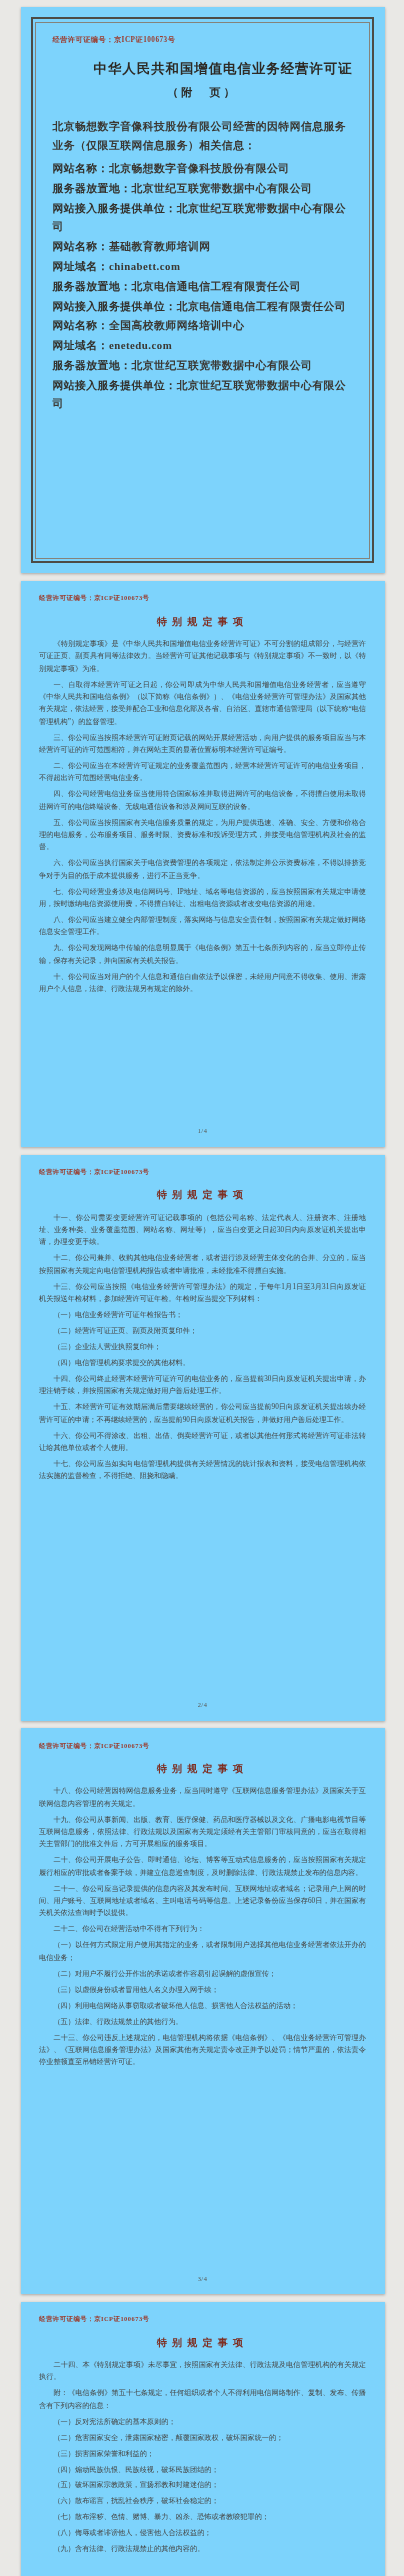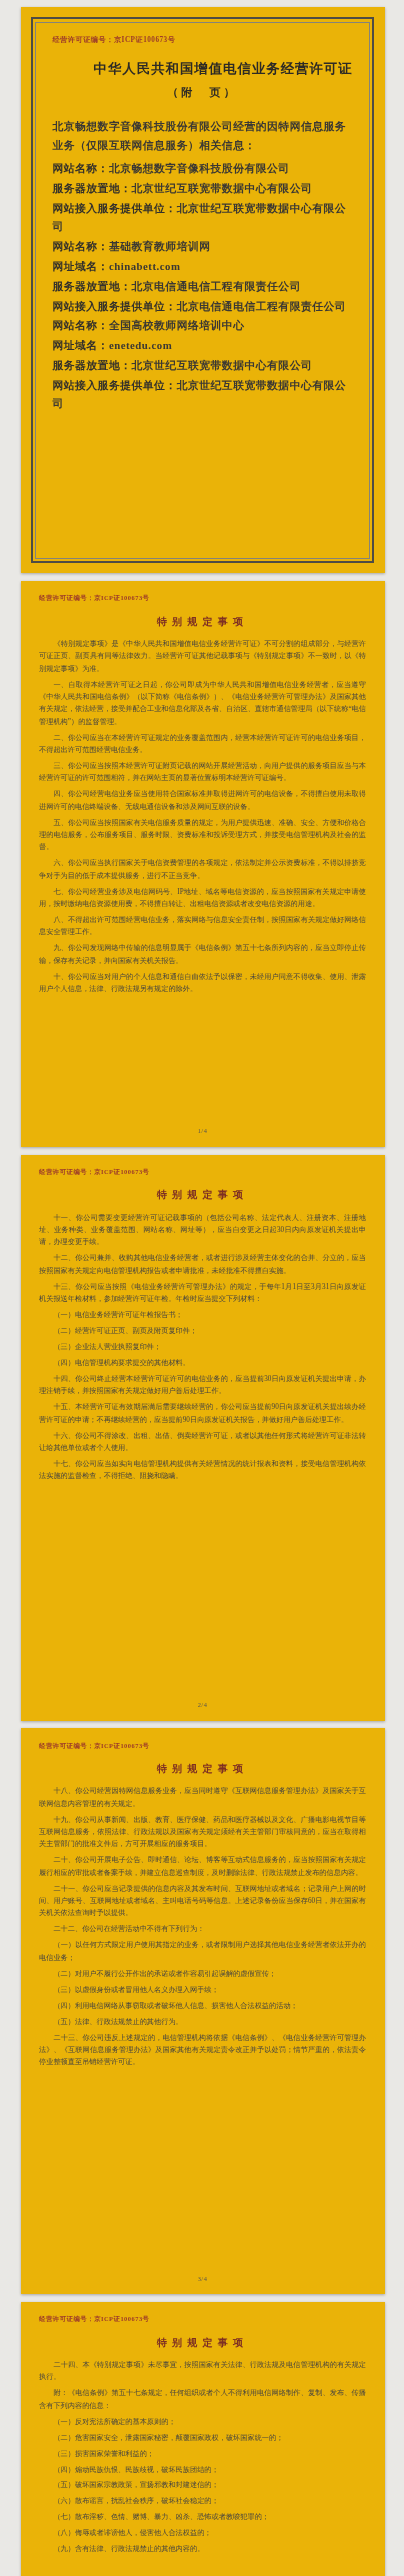--- a/index.html
+++ b/index.html
@@ -11,21 +11,21 @@
   }
   .canvas {
     width: 405px;
     min-height: 2873px;
     padding: 7.2px 0;
   }
   .page {
     width: 364px;
     height: 566px;
     margin: 0 auto 7.7px;
-    background: #eab308;
+    background: #7dd3fc;
     box-shadow: 0 0.5px 2.6px rgba(0,0,0,0.28), 0 0 0.5px rgba(0,0,0,0.2);
     position: relative;
     overflow: hidden;
   }
   .page:last-child { margin-bottom: 0; }
 
   
   .cert-frame {
     position: absolute;
     top: 10.3px; left: 10.3px; right: 10.3px; bottom: 10.3px;
@@ -181,27 +181,27 @@
   <section class="page prov-page">
     <div class="prov-inner">
       <div class="lic-no">
         <span>经营许可证编号：</span><span>京ICP证100673号</span>
       </div>
       <h2 class="prov-title">特别规定事项</h2>
       <div class="prov-body">
 
       <p>《特别规定事项》是《中华人民共和国增值电信业务经营许可证》不可分割的组成部分，与经营许可证正页、副页具有同等法律效力。当经营许可证其他记载事项与《特别规定事项》不一致时，以《特别规定事项》为准。</p>
           <p>一、自取得本经营许可证之日起，你公司即成为中华人民共和国增值电信业务经营者，应当遵守《中华人民共和国电信条例》（以下简称《电信条例》）、《电信业务经营许可管理办法》及国家其他有关规定，依法经营，接受并配合工业和信息化部及各省、自治区、直辖市通信管理局（以下统称“电信管理机构”）的监督管理。</p>
+          <p>三、你公司应当按照本经营许可证附页记载的网站开展经营活动，向用户提供的服务项目应当与本经营许可证的许可范围相符，并在网站主页的显著位置标明本经营许可证编号。</p>
           <p>二、你公司应当在本经营许可证规定的业务覆盖范围内，经营本经营许可证许可的电信业务项目，不得超出许可范围经营电信业务。</p>
-          <p>三、你公司应当按照本经营许可证附页记载的网站开展经营活动，向用户提供的服务项目应当与本经营许可证的许可范围相符，并在网站主页的显著位置标明本经营许可证编号。</p>
           <p>四、你公司经营电信业务应当使用符合国家标准并取得进网许可的电信设备，不得擅自使用未取得进网许可的电信终端设备、无线电通信设备和涉及网间互联的设备。</p>
           <p>五、你公司应当按照国家有关电信服务质量的规定，为用户提供迅速、准确、安全、方便和价格合理的电信服务，公布服务项目、服务时限、资费标准和投诉受理方式，并接受电信管理机构及社会的监督。</p>
           <p>六、你公司应当执行国家关于电信资费管理的各项规定，依法制定并公示资费标准，不得以排挤竞争对手为目的低于成本提供服务，进行不正当竞争。</p>
           <p>七、你公司经营业务涉及电信网码号、IP地址、域名等电信资源的，应当按照国家有关规定申请使用，按时缴纳电信资源使用费，不得擅自转让、出租电信资源或者改变电信资源的用途。</p>
-          <p>八、不得超出许可范围经营电信业务，落实网络与信息安全责任制，按照国家有关规定做好网络信息安全管理工作。</p>
+          <p>八、你公司应当建立健全内部管理制度，落实网络与信息安全责任制，按照国家有关规定做好网络信息安全管理工作。</p>
           <p>九、你公司发现网络中传输的信息明显属于《电信条例》第五十七条所列内容的，应当立即停止传输，保存有关记录，并向国家有关机关报告。</p>
           <p>十、你公司应当对用户的个人信息和通信自由依法予以保密，未经用户同意不得收集、使用、泄露用户个人信息，法律、行政法规另有规定的除外。</p>
         </div>
     </div>
     <div class="page-no">1/4</div>
   </section>
 
   <section class="page prov-page">
     <div class="prov-inner">
       <div class="lic-no">

